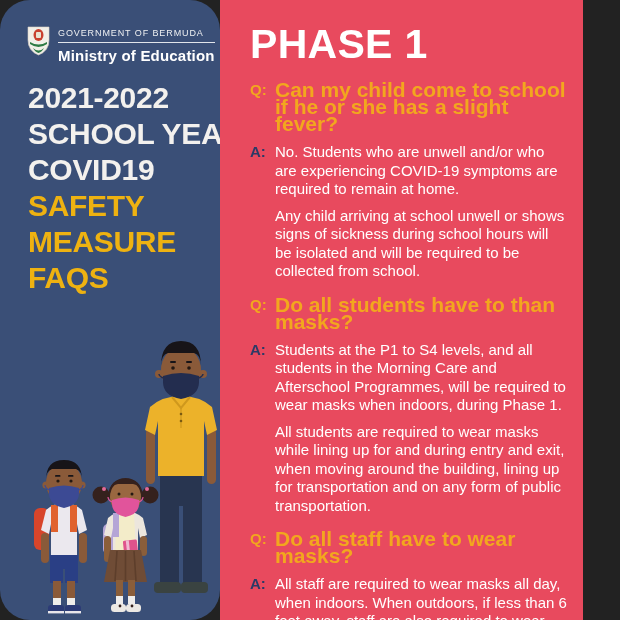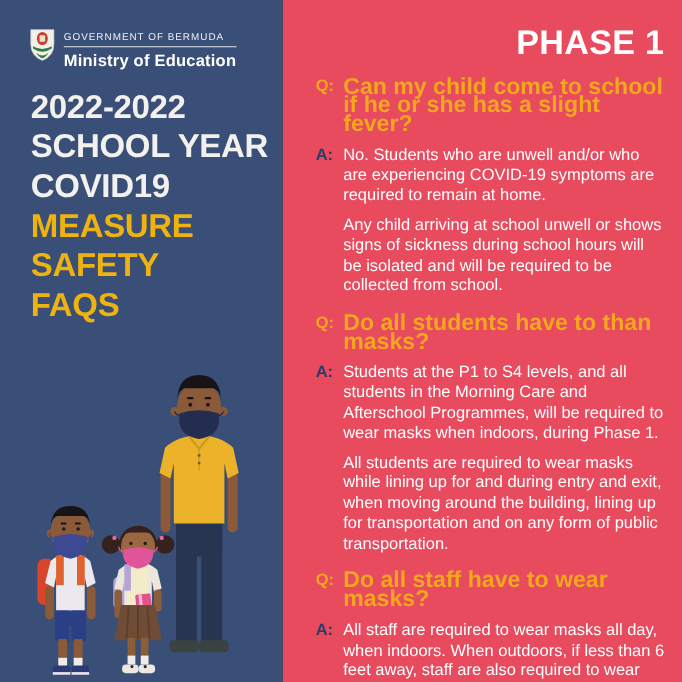--- a/index.html
+++ b/index.html
@@ -4,21 +4,21 @@
 <style>
   html, body { margin:0; padding:0; background:#222; }
   * { box-sizing:border-box; }
   .poster {
     width:620px; height:620px; display:flex; overflow:hidden;
     font-family:"Liberation Sans", sans-serif;
     -webkit-font-smoothing:antialiased;
   }
   
   .left-panel {
-    width:257px; flex:none; background:#3a4f77; position:relative; overflow:hidden;
+    width:220px; flex:none; background:#3a4f77; position:relative; overflow:hidden;border-radius:30px;
   }
   .gov-header { display:flex; align-items:flex-start; gap:8px; margin:26px 0 0 27px; }
   .crest svg { display:block; }
   .gov-text { padding-top:2px; }
   .gov-org {
     color:#eef0f2; font-size:9px; letter-spacing:0.9px; white-space:nowrap;
     padding-bottom:4px; border-bottom:1px solid rgba(255,255,255,0.85);
   }
   .gov-dept { color:#ffffff; font-size:15px; font-weight:bold; margin-top:4px; letter-spacing:0.2px; }
   .main-title {
@@ -26,22 +26,22 @@
     letter-spacing:-0.3px; color:#f3f1ee;
   }
   .main-title .line { white-space:nowrap; }
   .main-title .yellow { color:#eeb211; }
   .illustration { position:absolute; left:0; bottom:0; width:257px; height:292px; }
   
   .right-panel {
     width:363px; flex:none; background:#e84a5e; padding:20px 16px 0 30px;
   }
   .phase-title {
-    margin:1px 0 0; color:#ffffff; font-size:31px; font-weight:bold;
-    text-align:right; letter-spacing:0.3px;
+    margin:1px 0 0; color:#ffffff; font-size:41px; font-weight:bold;
+    text-align:left; letter-spacing:0.3px;
   }
   .qa-row { display:flex; align-items:flex-start; }
   .qa-label { width:25px; flex:none; font-weight:bold; font-size:15px; }
   .qa-text { flex:1; }
   .q-row { margin-top:15px; margin-bottom:11px; }
   .q-row .qa-label { color:#f2a71e; line-height:17px; }
   .q-row .qa-text { color:#f2a71e; font-weight:bold; font-size:21px; line-height:17px; }
   .a-row .qa-label { color:#2c3a66; line-height:18.5px; }
   .a-row .qa-text { color:#ffffff; font-size:15px; line-height:18.5px; }
   .a-row .qa-text p { margin:0 0 8px; }
@@ -65,25 +65,25 @@
           <rect x="9" y="6" width="5" height="6" rx="1" fill="#e8e2d2"></rect>
         </svg>
       </span>
       <div class="gov-text">
         <div class="gov-org">GOVERNMENT OF BERMUDA</div>
         <div class="gov-dept">Ministry of Education</div>
       </div>
     </header>
 
     <h1 class="main-title">
-      <div class="line">2022-2022</div>
+      <div class="line">2021-2022</div>
       <div class="line">SCHOOL YEAR</div>
       <div class="line">COVID19</div>
+      <div class="line yellow">SAFETY</div>
       <div class="line yellow">MEASURE</div>
-      <div class="line yellow">SAFETY</div>
       <div class="line yellow">FAQS</div>
     </h1>
 
     <svg class="illustration" viewBox="0 0 257 292">
 
       <g>
         <rect x="175" y="56" width="12" height="16" fill="#7d5233"></rect>
 
         <rect x="160" y="138" width="42" height="40" fill="#283550"></rect>
         <rect x="160" y="138" width="19" height="120" fill="#283550"></rect>

